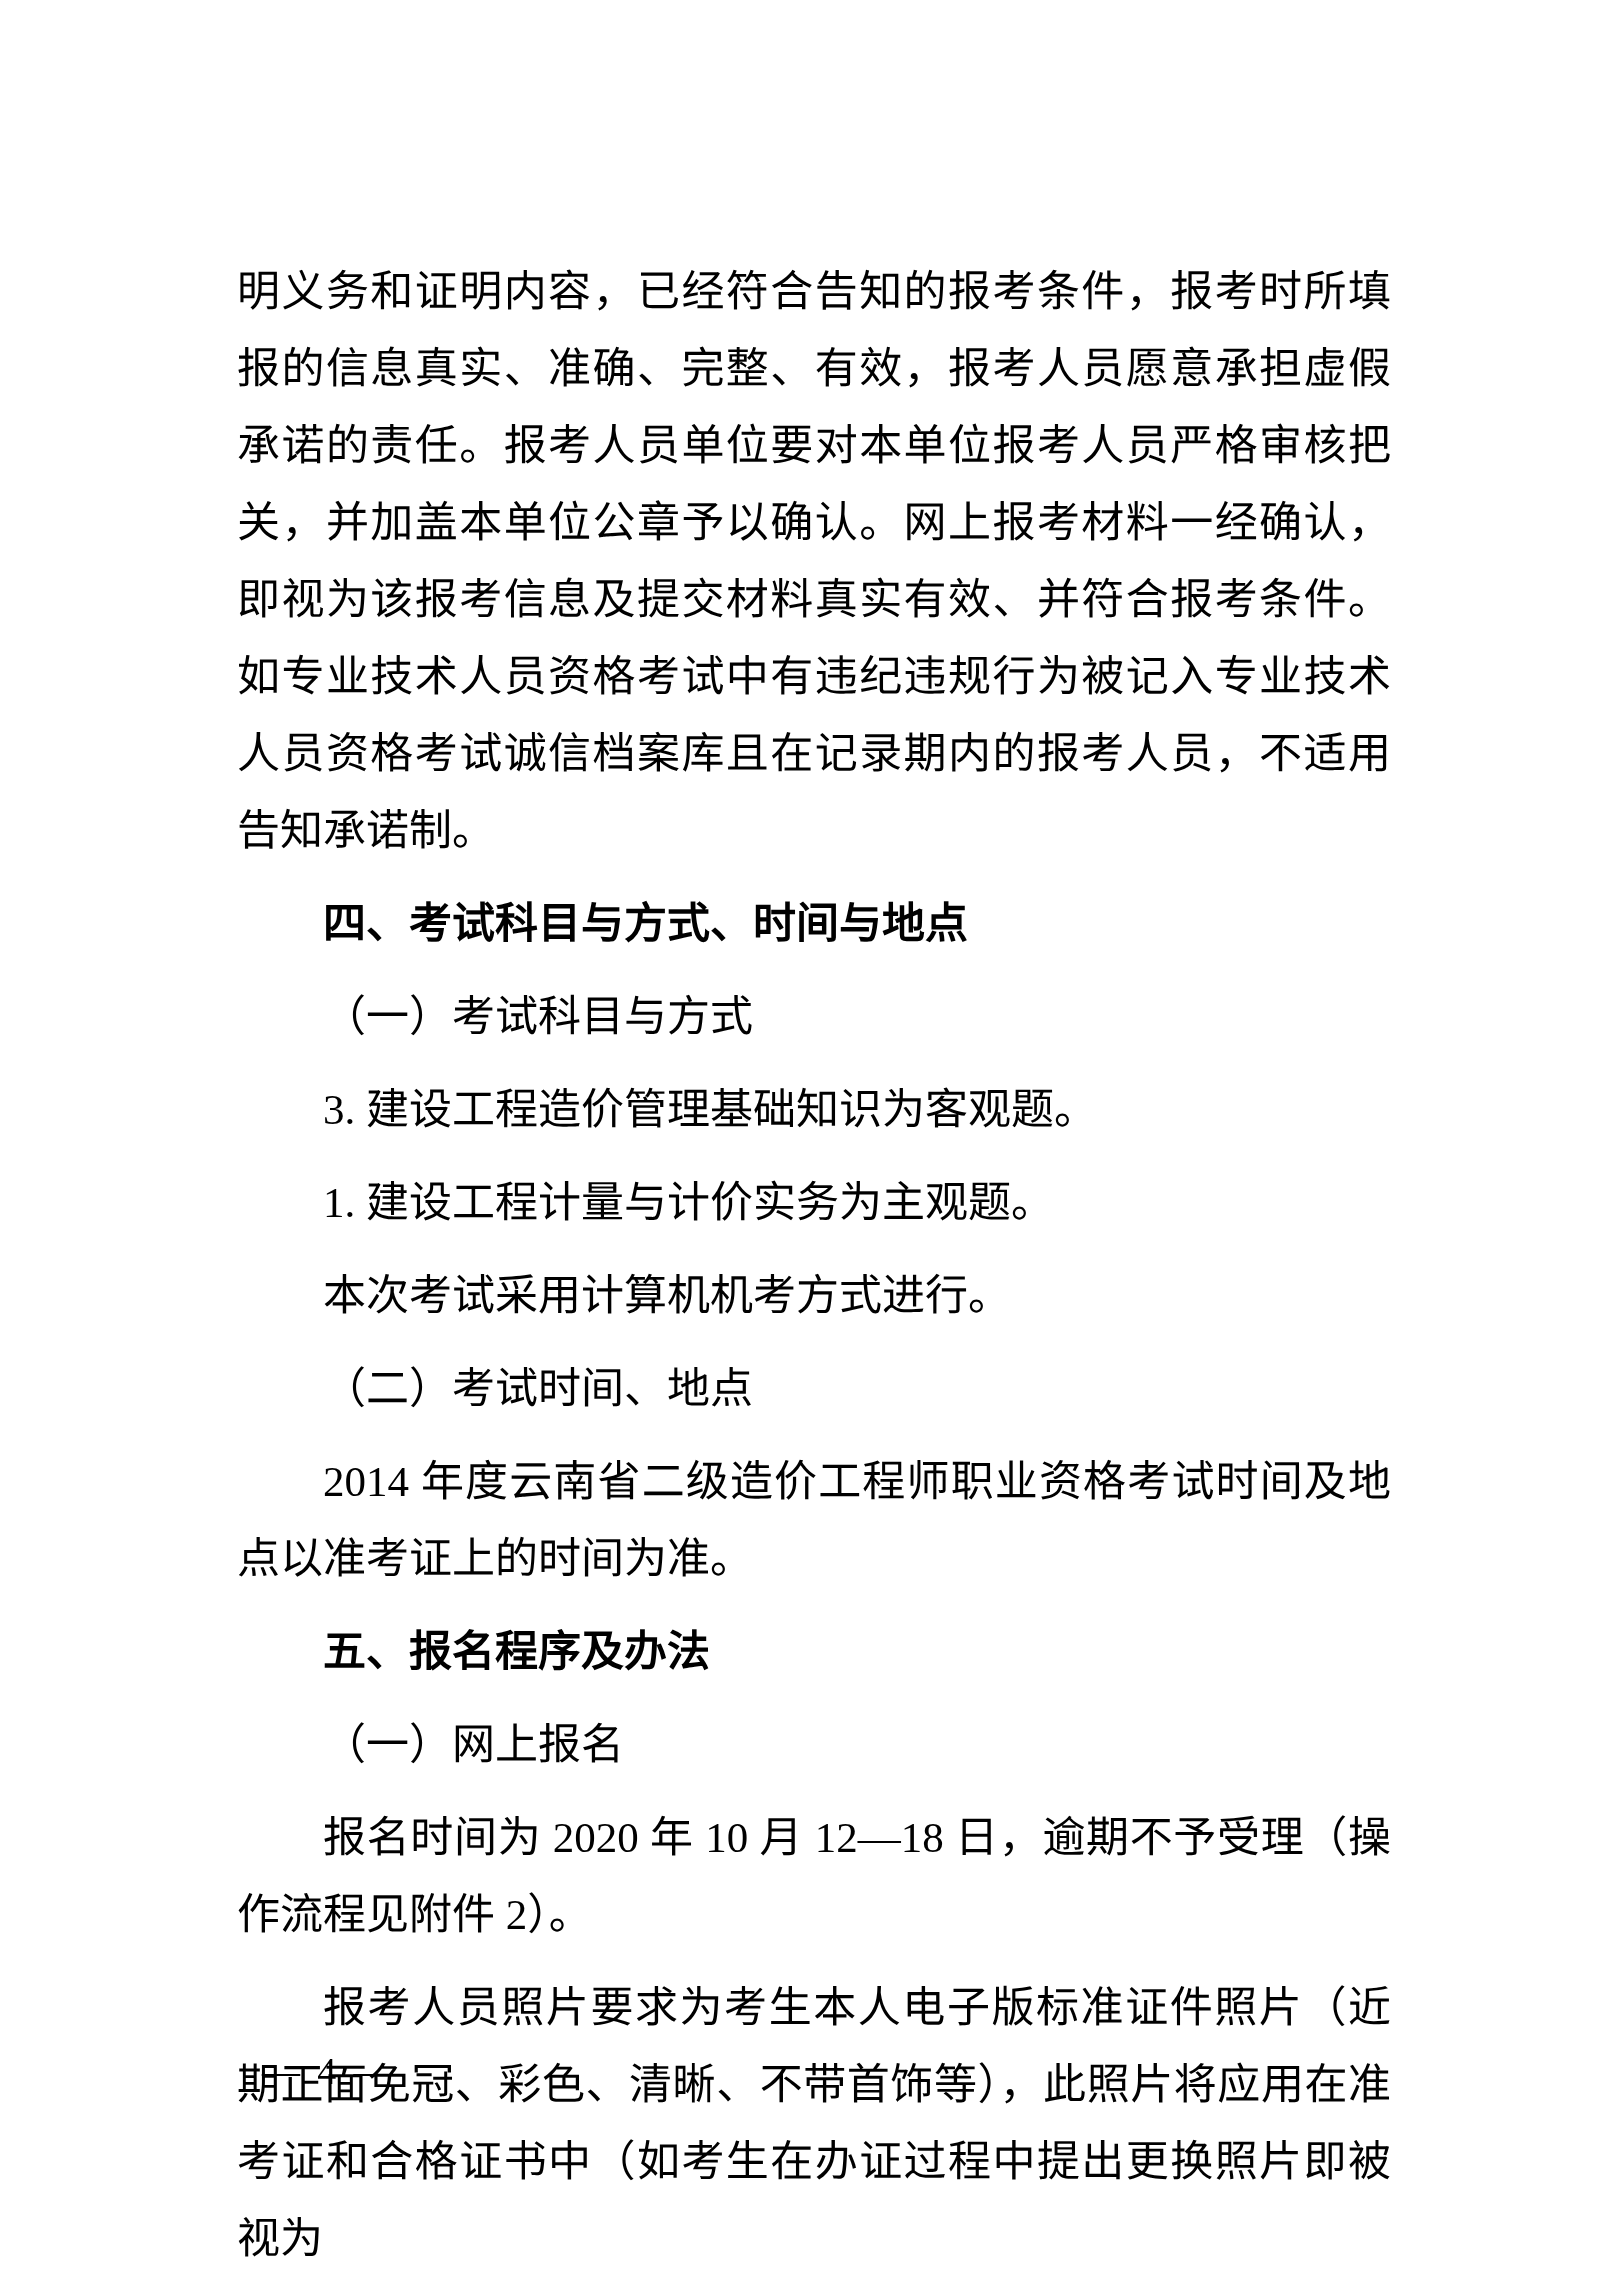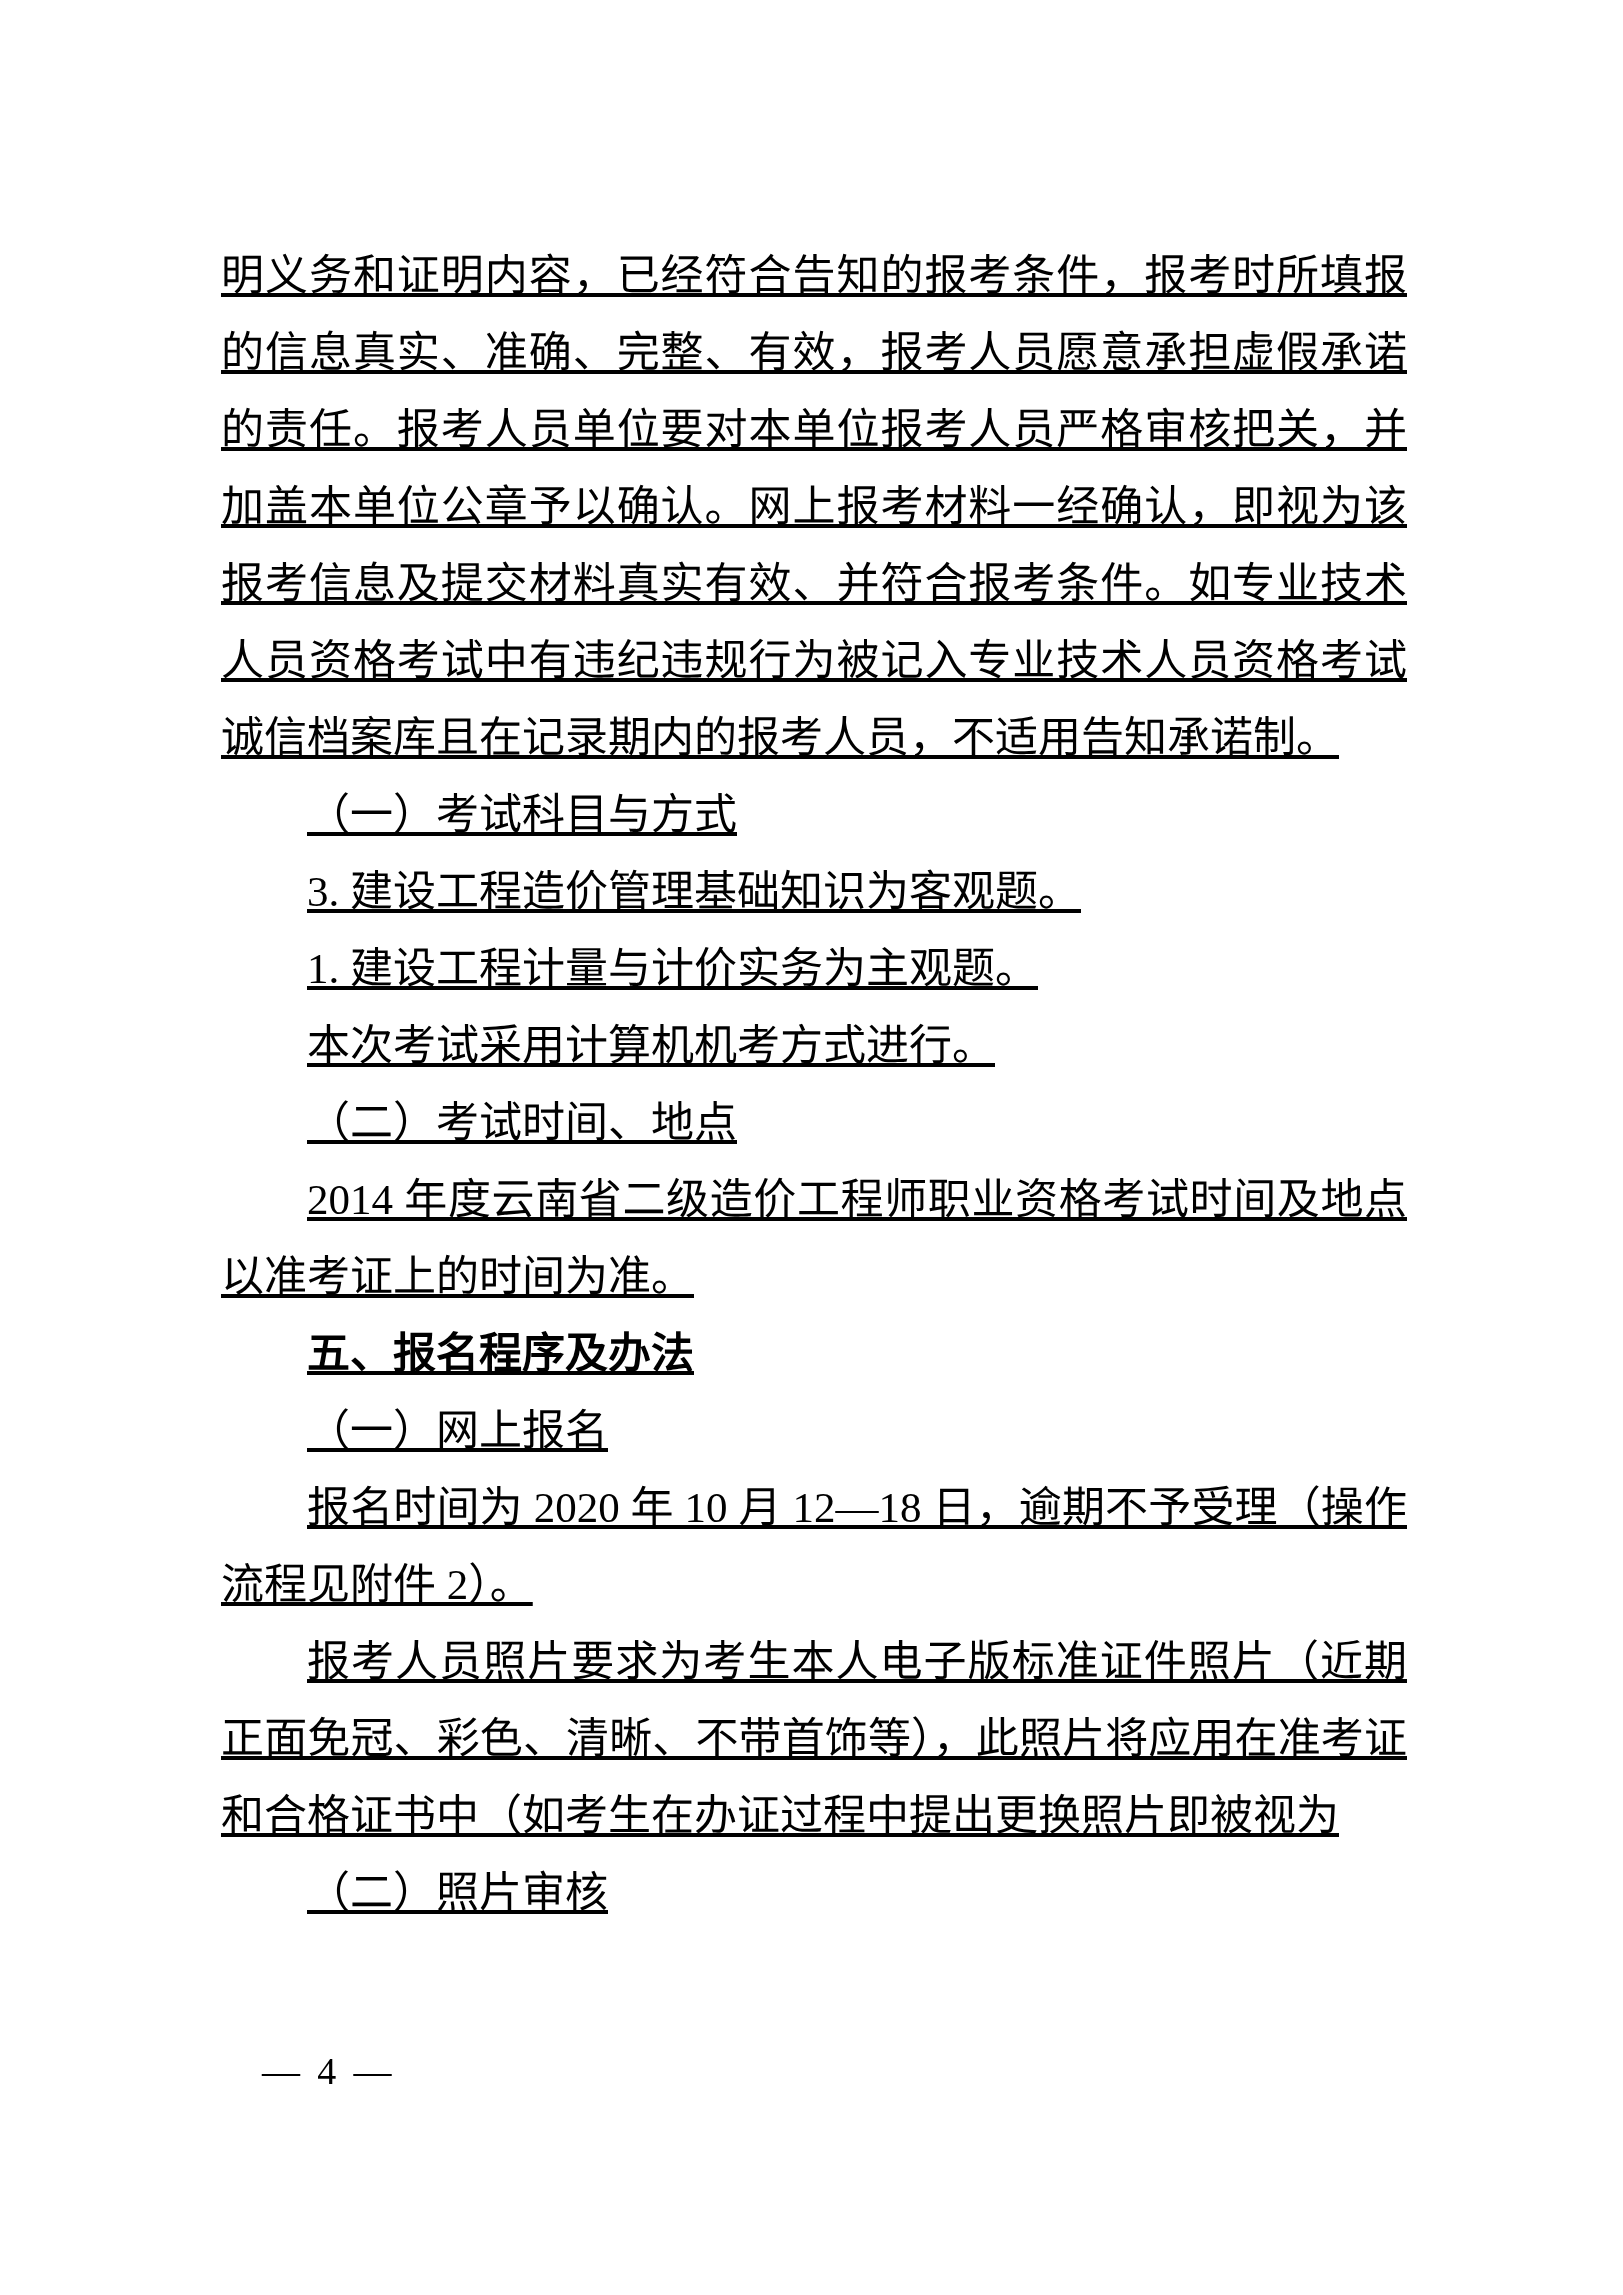--- a/index.html
+++ b/index.html
@@ -20,25 +20,24 @@
     position: absolute;
     left: 221px;
     top: 237px;
     width: 1186px;
     font-size: 43px;
     line-height: 77px;
     text-align: justify;
     text-justify: inter-character;
   }
   .para {
-    margin: 0;
+    margin: 16px;
     padding: 0;
     word-break: break-all;
     overflow-wrap: anywhere;
-    text-decoration: underline;
   }
   .para.indent {
     text-indent: 86px;
   }
   .para.heading {
     font-family: "Liberation Sans", "DejaVu Sans", sans-serif;
     font-weight: bold;
     text-indent: 86px;
   }
   .para.subheading {
@@ -54,20 +53,21 @@
     font-family: "Liberation Serif", "DejaVu Serif", serif;
   }
 </style>
 </head>
 <body>
 
 <div class="page">
 
   <div class="doc-body">
     <p class="para">明义务和证明内容，已经符合告知的报考条件，报考时所填报的信息真实、准确、完整、有效，报考人员愿意承担虚假承诺的责任。报考人员单位要对本单位报考人员严格审核把关，并加盖本单位公章予以确认。网上报考材料一经确认，即视为该报考信息及提交材料真实有效、并符合报考条件。如专业技术人员资格考试中有违纪违规行为被记入专业技术人员资格考试诚信档案库且在记录期内的报考人员，不适用告知承诺制。</p>
+    <p class="para heading">四、考试科目与方式、时间与地点</p>
     <p class="para subheading">（一）考试科目与方式</p>
     <p class="para indent">3. 建设工程造价管理基础知识为客观题。</p>
     <p class="para indent">1. 建设工程计量与计价实务为主观题。</p>
     <p class="para indent">本次考试采用计算机机考方式进行。</p>
     <p class="para subheading">（二）考试时间、地点</p>
     <p class="para indent">2014 年度云南省二级造价工程师职业资格考试时间及地点以准考证上的时间为准。</p>
     <p class="para heading">五、报名程序及办法</p>
     <p class="para subheading">（一）网上报名</p>
     <p class="para indent">报名时间为 2020 年 10 月 12—18 日，逾期不予受理（操作流程见附件 2）。</p>
     <p class="para indent">报考人员照片要求为考生本人电子版标准证件照片（近期正面免冠、彩色、清晰、不带首饰等），此照片将应用在准考证和合格证书中（如考生在办证过程中提出更换照片即被视为</p>

